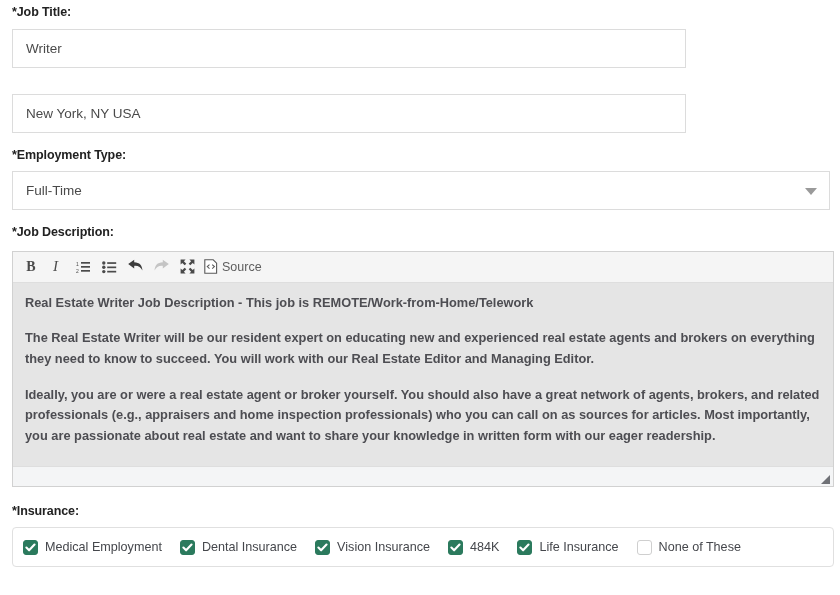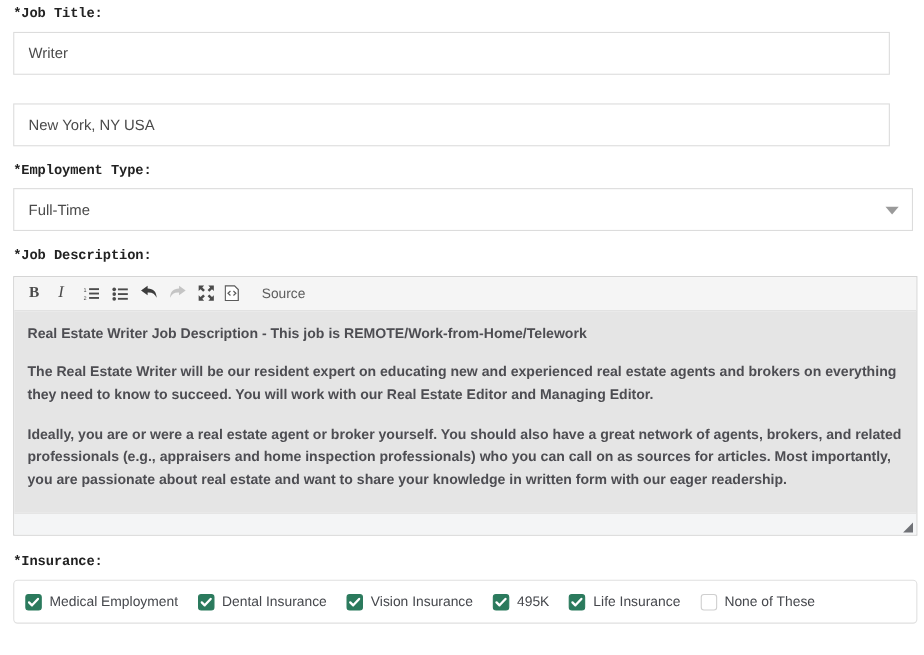--- a/index.html
+++ b/index.html
@@ -20,27 +20,26 @@
   }
 
   
   .field-label {
     font-size: 12.5px;
     font-weight: bold;
     color: #222222;
     letter-spacing: -0.1px;
     line-height: 1;
     margin: 0;
-    font-family: Liberation Mono, monospace;
   }
 
   
   .text-input {
     display: block;
-    width: 797px;
+    width: 674px;
     height: 39px;
     border: 1px solid #dcdcdc;
     background: #ffffff;
     font-family: "Liberation Sans", sans-serif;
     font-size: 13.5px;
     color: #4a4a4a;
     padding: 0 13px;
     outline: none;
     border-radius: 0;
   }
@@ -104,21 +103,21 @@
     border: 1px solid transparent;
     padding: 0 3px;
     user-select: none;
   }
   .tb-btn.disabled { color: #bdbdbd; cursor: default; }
   .tb-bold { font-family: "Liberation Serif", serif; font-weight: bold; font-size: 14px; }
   .tb-italic { font-family: "Liberation Serif", serif; font-style: italic; font-size: 15px; padding-right:6px; }
   .tb-source {
     min-width: auto;
     padding: 0 6px 0 3px;
-    gap: 20px;
+    gap: 4px;
     font-size: 12.5px;
     color: #5e5e5e;
     text-align: center;
   }
 
   .editor-body {
     height: 183px;
     padding: 10px 12px 4px 12px;
     overflow: hidden;
     background: #e5e5e5;
@@ -328,21 +327,21 @@
             </svg>
           </span>
           <span class="cb-label">Vision Insurance</span>
         </span>
         <span class="cb-item">
           <span class="cb-box checked">
             <svg width="11" height="11" viewBox="0 0 11 11">
               <path d="M1.4 5.6 L4.1 8.3 L9.5 2.5" fill="none" stroke="#ffffff" stroke-width="2.1" stroke-linecap="round" stroke-linejoin="round"></path>
             </svg>
           </span>
-          <span class="cb-label">495K</span>
+          <span class="cb-label">484K</span>
         </span>
         <span class="cb-item">
           <span class="cb-box checked">
             <svg width="11" height="11" viewBox="0 0 11 11">
               <path d="M1.4 5.6 L4.1 8.3 L9.5 2.5" fill="none" stroke="#ffffff" stroke-width="2.1" stroke-linecap="round" stroke-linejoin="round"></path>
             </svg>
           </span>
           <span class="cb-label">Life Insurance</span>
         </span>
         <span class="cb-item">

